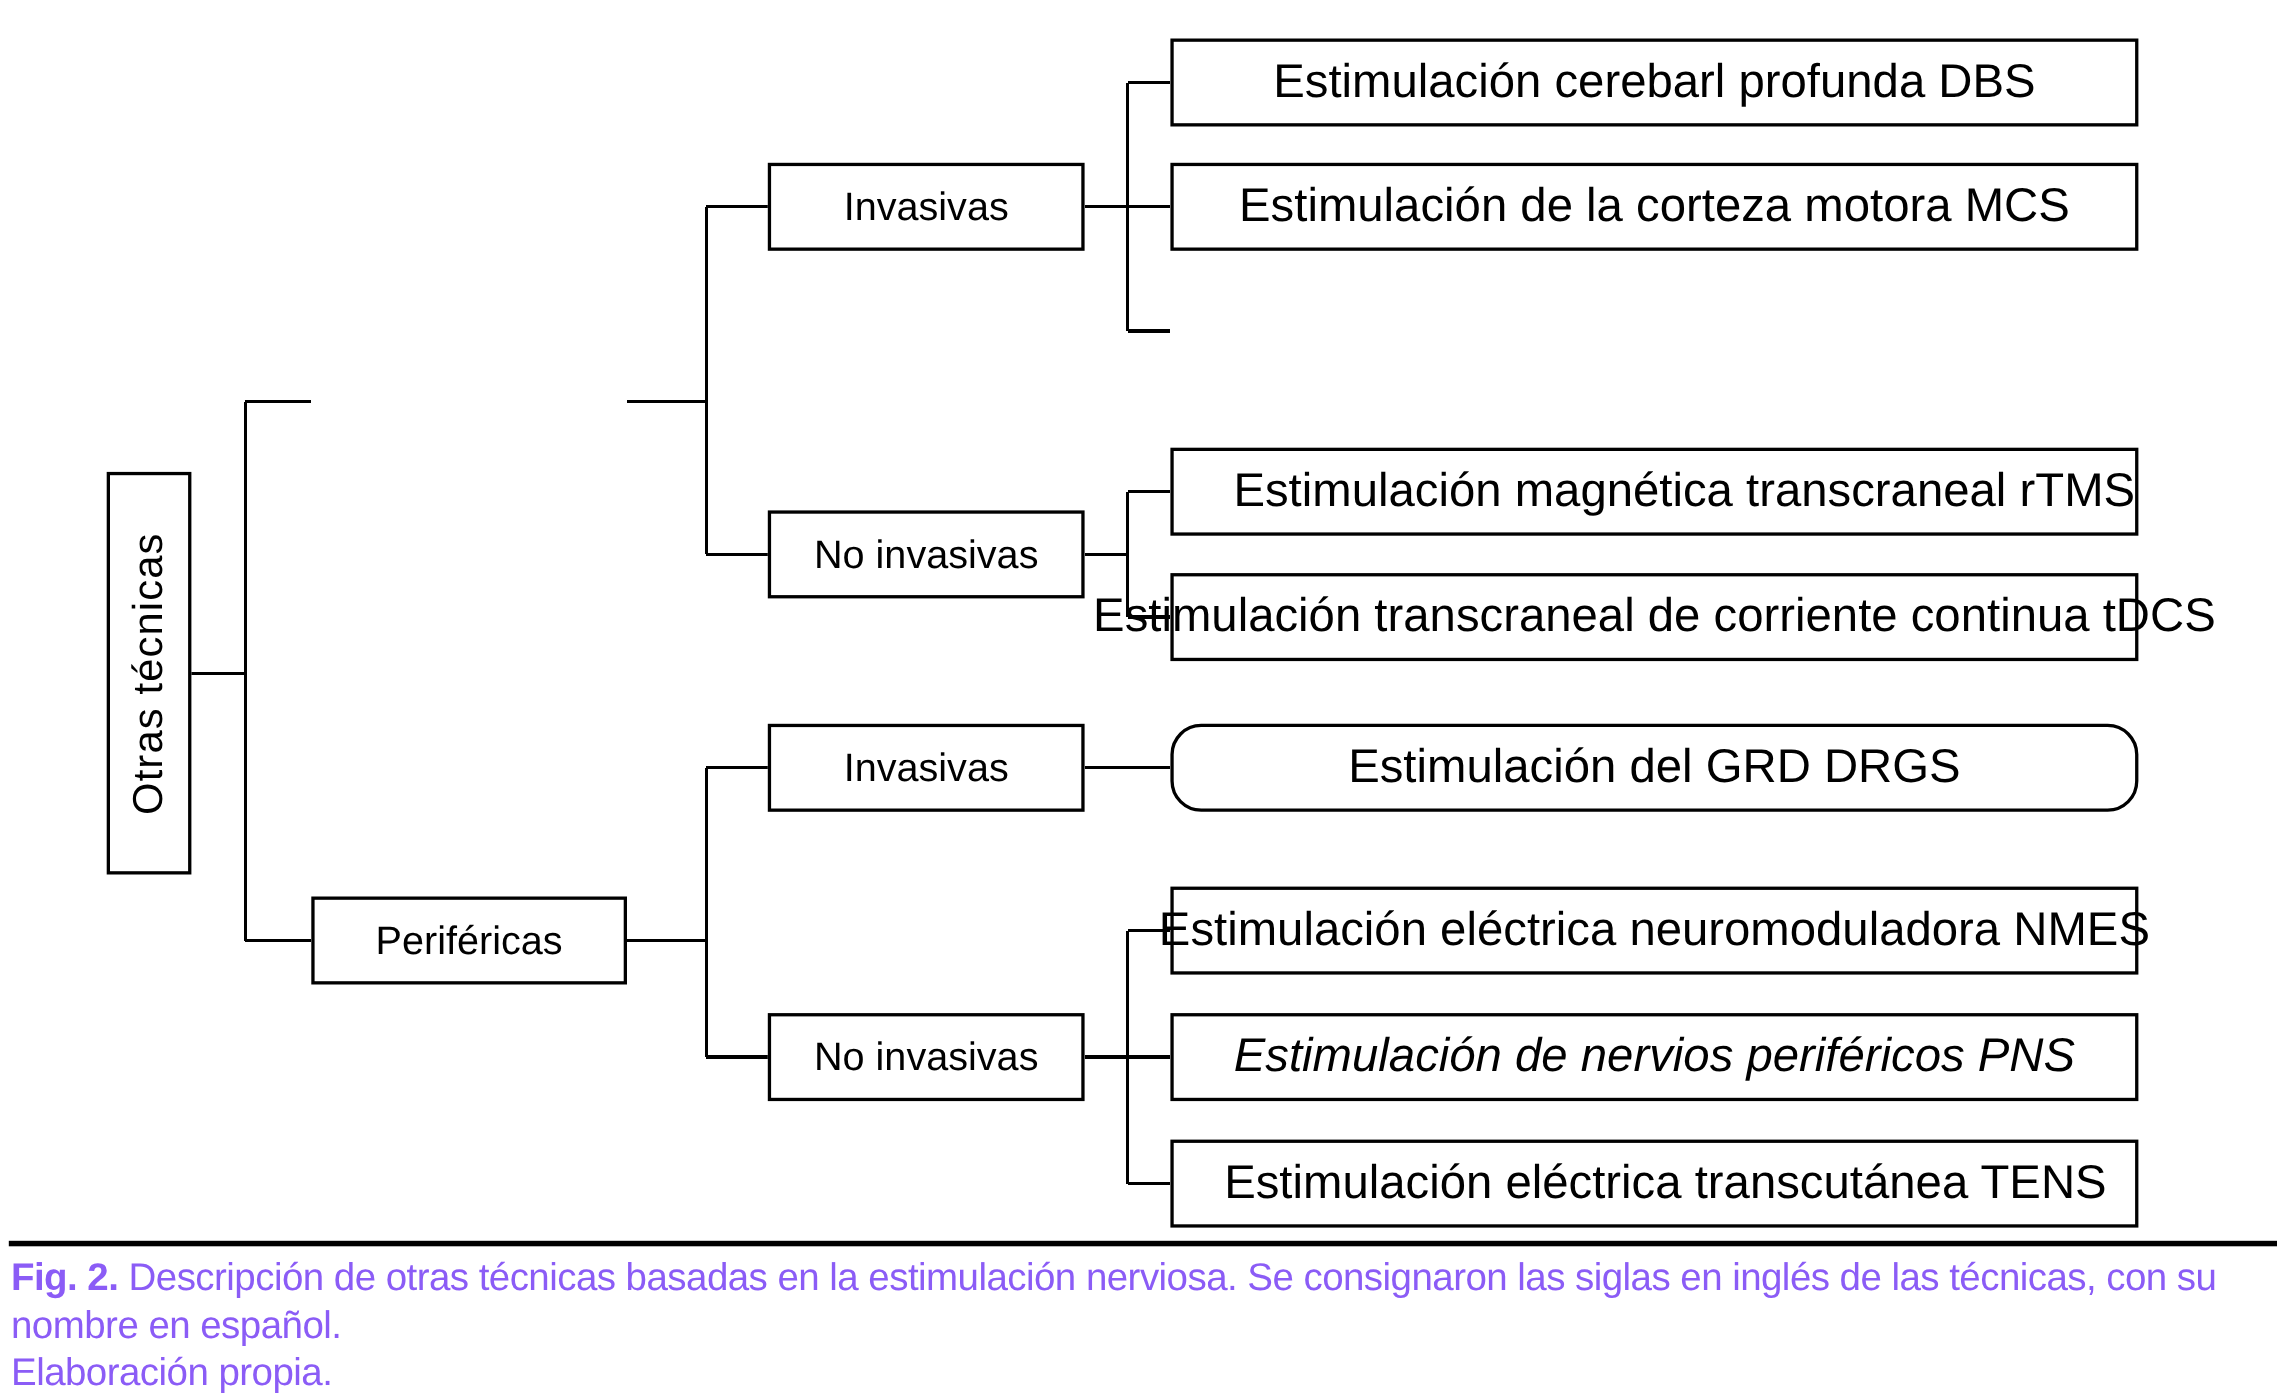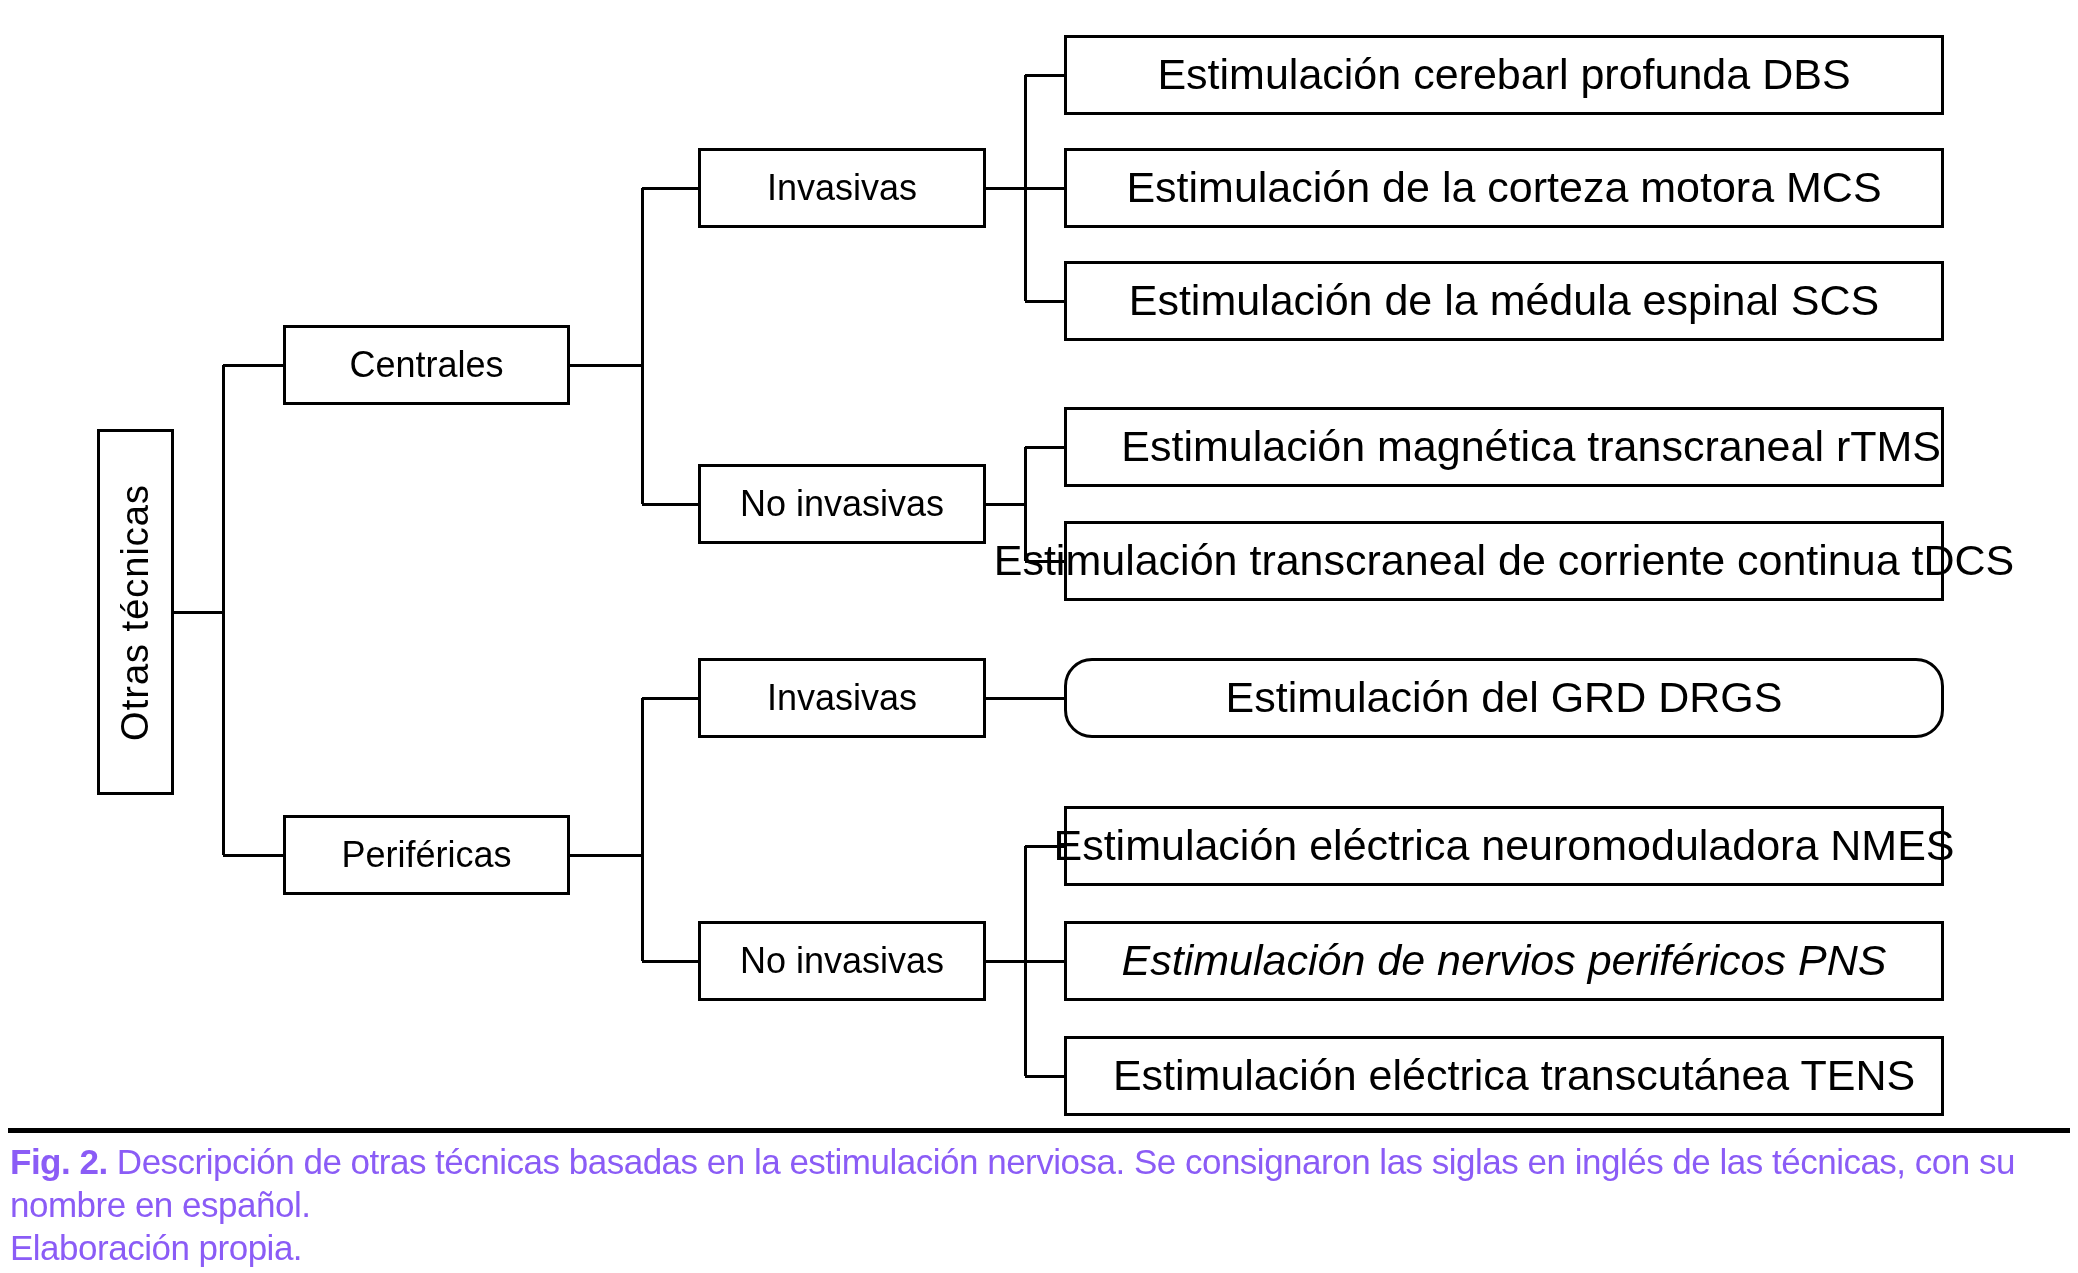--- a/index.html
+++ b/index.html
@@ -90,23 +90,20 @@
     <line x1="1025" y1="846" x2="1025" y2="1076"></line>
     <line x1="1025" y1="846" x2="1064" y2="846"></line>
     <line x1="1025" y1="961" x2="1064" y2="961"></line>
     <line x1="1025" y1="1076" x2="1064" y2="1076"></line>
   </svg>
 
   <div class="node root-node" style="left:97px; top:429px; width:77px; height:366px;">
     <span>Otras técnicas</span>
   </div>
 
-  <div class="node" style="left:283px; top:325px; width:287px; height:80px;">
-    <span>Centrales</span>
-  </div>
   <div class="node" style="left:283px; top:815px; width:287px; height:80px;">
     <span>Periféricas</span>
   </div>
 
   <div class="node" style="left:698px; top:148px; width:288px; height:80px;">
     <span>Invasivas</span>
   </div>
   <div class="node" style="left:698px; top:464px; width:288px; height:80px;">
     <span>No invasivas</span>
   </div>
@@ -115,23 +112,20 @@
   </div>
   <div class="node" style="left:698px; top:921px; width:288px; height:80px;">
     <span>No invasivas</span>
   </div>
 
   <div class="node leaf" style="left:1064px; top:35px; width:880px; height:80px;">
     <span>Estimulación cerebarl profunda DBS</span>
   </div>
   <div class="node leaf" style="left:1064px; top:148px; width:880px; height:80px;">
     <span>Estimulación de la corteza motora MCS</span>
-  </div>
-  <div class="node leaf" style="left:1064px; top:261px; width:880px; height:80px;">
-    <span>Estimulación de la médula espinal SCS</span>
   </div>
   <div class="node leaf" style="left:1064px; top:407px; width:880px; height:80px;justify-content:flex-end;">
     <span>Estimulación magnética transcraneal rTMS</span>
   </div>
   <div class="node leaf" style="left:1064px; top:521px; width:880px; height:80px;">
     <span>Estimulación transcraneal de corriente continua tDCS</span>
   </div>
   <div class="node leaf" style="left:1064px; top:658px; width:880px; height:80px;border-radius:28px;">
     <span>Estimulación del GRD DRGS</span>
   </div>

